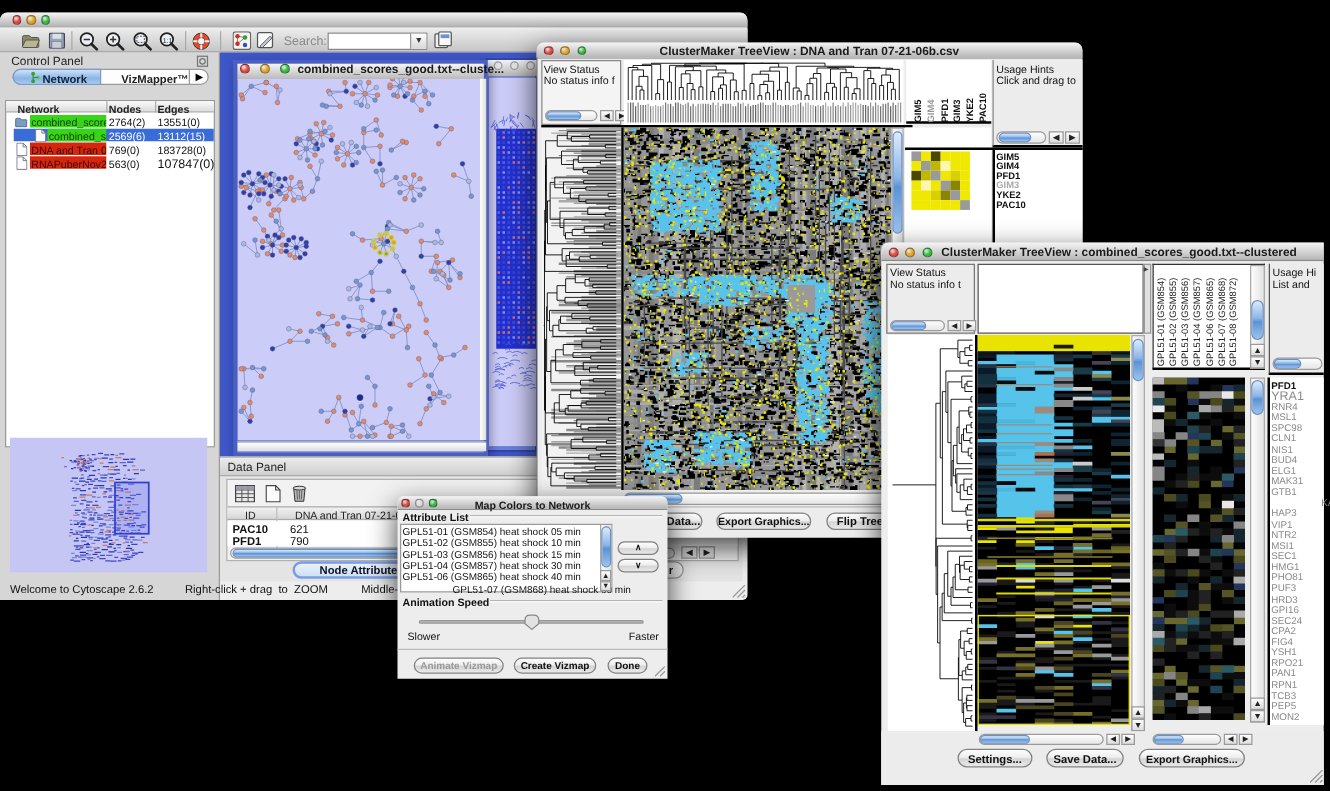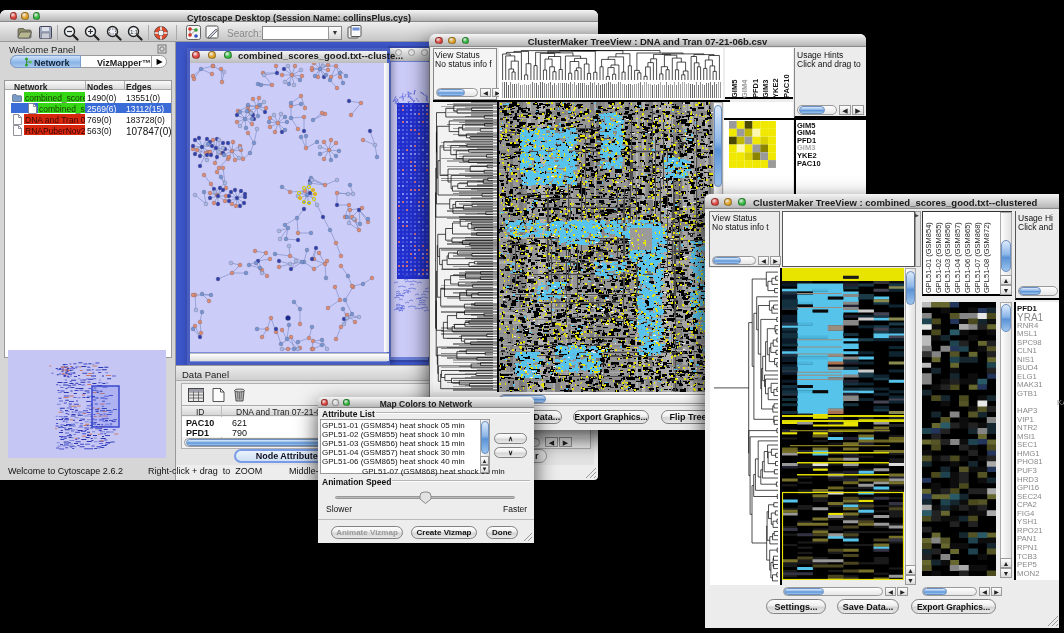--- a/index.html
+++ b/index.html
@@ -15,21 +15,20 @@
  border:1px solid #6a8fc0;border-radius:6px;}
 .arrbox{background:linear-gradient(#fefefe,#dcdcdc);border:1px solid #9a9a9a;
  text-align:center;color:#222;}
 .etch{height:2px;border-top:1px solid #b5b5b5;border-bottom:1px solid #fdfdfd;}
 </style></head><body>
 <div class="abs macwin" style="left:0;top:10px;width:598px;height:470px;border-radius:6px 6px 4px 4px;">
     <div class="abs tbar" style="left:0;top:0;width:598px;height:12px;border-radius:6px 6px 0 0;border-bottom:1px solid #8a8a8a;"></div>
     <div style="position:absolute;left:9.8px;top:2.2px;width:7.5px;height:7.5px;border-radius:50%;background:radial-gradient(circle at 35% 30%, #fff8 0%, #e0443e 55%, #e0443e 100%);border:0.5px solid rgba(0,0,0,.35);box-sizing:border-box;"></div>
     <div style="position:absolute;left:21.2px;top:2.2px;width:7.5px;height:7.5px;border-radius:50%;background:radial-gradient(circle at 35% 30%, #fff8 0%, #dfa123 55%, #dfa123 100%);border:0.5px solid rgba(0,0,0,.35);box-sizing:border-box;"></div>
     <div style="position:absolute;left:32.8px;top:2.2px;width:7.5px;height:7.5px;border-radius:50%;background:radial-gradient(circle at 35% 30%, #fff8 0%, #31b93c 55%, #31b93c 100%);border:0.5px solid rgba(0,0,0,.35);box-sizing:border-box;"></div>
-    <div class="abs ttl" style="left:0;top:2.5px;width:598px;font-size:9px;">Cytoscape Desktop (Session Name: collinsPlus.cys)</div>
     <div class="abs" style="left:0;top:13px;width:598px;height:19px;background:linear-gradient(#ececec,#c6c6c6);border-bottom:1px solid #999;"></div>
     <svg class="abs" style="left:17px;top:16px" width="15" height="13">
       <path d="M1 4 L1 11 Q1 12 2 12 L13 12 Q14 12 14 11 L14 5 Q14 4 13 4 L8 4 L6.5 2.5 L2 2.5 Q1 2.5 1 4Z" fill="#8a8a62" stroke="#555" stroke-width="0.8"></path>
       <path d="M1 11 L3.5 6 L14.5 6 L12 12 L2 12 Q1 12 1 11Z" fill="#b8b890" stroke="#555" stroke-width="0.8"></path>
     </svg>
     <svg class="abs" style="left:39px;top:16px" width="13" height="13">
       <rect x="0.5" y="0.5" width="12" height="12" rx="1" fill="#9aa4b8" stroke="#445"></rect>
       <rect x="3" y="1" width="7" height="4" fill="#dde2ea"></rect>
       <rect x="2.5" y="7" width="8" height="5.5" fill="#c8cdd8" stroke="#667" stroke-width="0.5"></rect>
     </svg>
@@ -75,21 +74,21 @@
     </svg>
     <div class="abs" style="left:227px;top:18px;font-size:10px;color:#8a8a8a;">Search:</div>
     <div class="abs" style="left:262px;top:16px;width:80px;height:14px;background:#fff;border:1px solid #888;"></div>
     <div class="abs" style="left:328px;top:17px;width:13px;height:12px;background:linear-gradient(#fdfdfd,#d8d8d8);border-left:1px solid #999;font-size:7px;text-align:center;line-height:12px;color:#333;">▼</div>
     <svg class="abs" style="left:347px;top:15px" width="15" height="14">
       <rect x="1" y="2" width="10" height="11" rx="1" fill="#f0f0f0" stroke="#555"></rect>
       <rect x="4" y="0.5" width="10" height="11" rx="1" fill="#fafafa" stroke="#555"></rect>
       <rect x="5.5" y="2.5" width="7" height="3" fill="#7090d8"></rect>
     </svg>
     <div class="abs" style="left:0;top:32px;width:176px;height:438px;background:#d6d6d6;border-right:1px solid #9a9a9a;"></div>
-    <div class="abs" style="left:9px;top:34px;font-size:9.5px;color:#222;">Welcome Panel</div>
+    <div class="abs" style="left:9px;top:34px;font-size:9.5px;color:#222;">Control Panel</div>
     <svg class="abs" style="left:157px;top:34px" width="10" height="10">
       <rect x="1" y="1" width="8" height="8" fill="none" stroke="#777"></rect>
       <circle cx="5" cy="5" r="2.2" fill="none" stroke="#777"></circle>
     </svg>
     <div class="abs" style="left:10px;top:45px;width:157px;height:13px;background:#fdfdfd;border:1px solid #9a9a9a;border-radius:7px;"></div>
     <div class="abs" style="left:10px;top:45px;width:71px;height:13px;background:linear-gradient(#cfe2f8,#8ab4e8 60%,#a9c8ee);border:1px solid #7a9cc8;border-radius:7px 0 0 7px;"></div>
     <svg class="abs" style="left:24px;top:47px" width="9" height="10">
       <circle cx="2.5" cy="2" r="1.6" fill="#3a3"></circle>
       <circle cx="2.5" cy="8" r="1.6" fill="#3a3"></circle>
       <circle cx="6.5" cy="5" r="1.6" fill="#6c6"></circle>
@@ -103,21 +102,21 @@
     <div class="abs" style="left:14px;top:71.5px;font-size:8.5px;font-weight:bold;color:#222;">Network</div>
     <div class="abs" style="left:87px;top:71.5px;font-size:8.5px;font-weight:bold;color:#222;">Nodes</div>
     <div class="abs" style="left:126px;top:71.5px;font-size:8.5px;font-weight:bold;color:#222;">Edges</div>
     <div class="abs" style="left:85px;top:71px;width:1px;height:9px;background:#aaa;"></div>
     <div class="abs" style="left:124px;top:71px;width:1px;height:9px;background:#aaa;"></div>
     <svg class="abs" style="left:12px;top:83.5px" width="10" height="8">
       <path d="M0.5 1.5 Q0.5 0.5 1.5 0.5 L4 0.5 L5 1.8 L9 1.8 Q9.5 1.8 9.5 2.5 L9.5 7 Q9.5 7.5 9 7.5 L1 7.5 Q0.5 7.5 0.5 7Z" fill="#7a9ac8" stroke="#456" stroke-width="0.6"></path>
     </svg>
     <div class="abs" style="left:24px;top:82px;width:61px;height:10px;background:#35d613;"></div>
     <div class="abs" style="left:25px;top:82.5px;font-size:8.5px;color:#1a3a00;white-space:nowrap;overflow:hidden;width:60px;">combined_scores_</div>
-    <div class="abs" style="left:87px;top:82.5px;font-size:8.5px;color:#111;">1490(0)</div>
+    <div class="abs" style="left:87px;top:82.5px;font-size:8.5px;color:#111;">2764(2)</div>
     <div class="abs" style="left:126px;top:82.5px;font-size:8.5px;color:#111;">13551(0)</div>
     <div class="abs" style="left:11px;top:93px;width:160px;height:10px;background:#3a6cd8;"></div>
     <svg class="abs" style="left:28px;top:93px" width="9" height="11">
       <path d="M0.5 0.5 H5.5 L8.5 3.5 V10.5 H0.5Z" fill="#fff" stroke="#778" stroke-width="0.8"></path>
       <path d="M5.5 0.5 V3.5 H8.5" fill="none" stroke="#778" stroke-width="0.8"></path>
     </svg>
     <div class="abs" style="left:38px;top:93px;width:47px;height:10px;background:#35d613;"></div>
     <div class="abs" style="left:39px;top:93.5px;font-size:8.5px;color:#1a3a00;white-space:nowrap;overflow:hidden;width:46px;">combined_sco</div>
     <div class="abs" style="left:87px;top:93.5px;font-size:8.5px;color:#fff;">2569(6)</div>
     <div class="abs" style="left:126px;top:93.5px;font-size:8.5px;color:#fff;">13112(15)</div>
@@ -721,21 +720,21 @@
 <div class="abs" style="left:953.1px;top:213px;width:10px;height:80px;font-size:7.5px;color:#222;writing-mode:vertical-rl;transform:rotate(180deg);white-space:nowrap;">GPL51-04 (GSM857)</div>
 <div class="abs" style="left:962.8px;top:213px;width:10px;height:80px;font-size:7.5px;color:#222;writing-mode:vertical-rl;transform:rotate(180deg);white-space:nowrap;">GPL51-06 (GSM865)</div>
 <div class="abs" style="left:972.5px;top:213px;width:10px;height:80px;font-size:7.5px;color:#222;writing-mode:vertical-rl;transform:rotate(180deg);white-space:nowrap;">GPL51-07 (GSM868)</div>
 <div class="abs" style="left:982.2px;top:213px;width:10px;height:80px;font-size:7.5px;color:#222;writing-mode:vertical-rl;transform:rotate(180deg);white-space:nowrap;">GPL51-08 (GSM872)</div>
 <div class="abs" style="left:1000px;top:212px;width:12px;height:83px;background:linear-gradient(90deg,#fdfdfd,#e2e2e2);border:1px solid #aaa;"></div>
 <div class="abs sthm" style="left:1001px;top:240px;width:10px;height:32px;"></div>
 <div class="abs arrbox" style="left:1000px;top:275px;width:12px;height:10px;font-size:7px;line-height:9px;">▲</div>
 <div class="abs arrbox" style="left:1000px;top:285px;width:12px;height:10px;font-size:7px;line-height:9px;">▼</div>
 <div class="abs" style="left:1015px;top:211px;width:44px;height:89px;background:#ececec;border-left:1px solid #555;border-bottom:2px solid #000;"></div>
 <div class="abs" style="left:1018px;top:213px;font-size:8.5px;color:#111;white-space:nowrap;">Usage Hi</div>
-<div class="abs" style="left:1018px;top:222px;font-size:8.5px;color:#111;white-space:nowrap;">Click and</div>
+<div class="abs" style="left:1018px;top:222px;font-size:8.5px;color:#111;white-space:nowrap;">List and</div>
 <div class="abs strk" style="left:1018px;top:286px;width:40px;height:10px;"></div>
 <div class="abs sthm" style="left:1019px;top:287px;width:22px;height:8px;"></div>
 <svg class="abs" style="left:710px;top:268px" width="70" height="317">
     <rect width="70" height="317" fill="#fff"></rect>
     <path d="M68.0 8.2L65.7 8.2M68.0 12.3L65.7 12.3M65.7 8.2L65.7 12.3M65.7 10.2L61.9 10.2M68.0 16.4L61.9 16.4M61.9 10.2L61.9 16.4M68.0 20.5L64.6 20.5M68.0 24.7L64.6 24.7M64.6 20.5L64.6 24.7M61.9 13.3L57.9 13.3M64.6 22.6L57.9 22.6M57.9 13.3L57.9 22.6M68.0 4.1L56.3 4.1M57.9 18.0L56.3 18.0M56.3 4.1L56.3 18.0M68.0 37.0L63.6 37.0M68.0 41.1L63.6 41.1M63.6 37.0L63.6 41.1M63.6 39.1L61.9 39.1M68.0 45.2L61.9 45.2M61.9 39.1L61.9 45.2M68.0 32.9L59.4 32.9M61.9 42.2L59.4 42.2M59.4 32.9L59.4 42.2M68.0 49.4L66.8 49.4M68.0 53.5L66.8 53.5M66.8 49.4L66.8 53.5M68.0 61.7L65.9 61.7M68.0 65.8L65.9 65.8M65.9 61.7L65.9 65.8M68.0 57.6L65.0 57.6M65.9 63.8L65.0 63.8M65.0 57.6L65.0 63.8M68.0 70.0L66.9 70.0M68.0 74.1L66.9 74.1M66.9 70.0L66.9 74.1M66.9 72.0L63.2 72.0M68.0 78.2L63.2 78.2M63.2 72.0L63.2 78.2M68.0 82.3L66.0 82.3M68.0 86.4L66.0 86.4M66.0 82.3L66.0 86.4M63.2 75.1L60.8 75.1M66.0 84.4L60.8 84.4M60.8 75.1L60.8 84.4M68.0 94.7L66.8 94.7M68.0 98.8L66.8 98.8M66.8 94.7L66.8 98.8M68.0 90.5L64.6 90.5M66.8 96.7L64.6 96.7M64.6 90.5L64.6 96.7M60.8 79.7L59.3 79.7M64.6 93.6L59.3 93.6M59.3 79.7L59.3 93.6M65.0 60.7L57.3 60.7M59.3 86.7L57.3 86.7M57.3 60.7L57.3 86.7M57.3 73.7L55.6 73.7M68.0 102.9L55.6 102.9M55.6 73.7L55.6 102.9M68.0 119.4L66.9 119.4M68.0 123.5L66.9 123.5M66.9 119.4L66.9 123.5M66.9 121.4L63.9 121.4M68.0 127.6L63.9 127.6M63.9 121.4L63.9 127.6M68.0 115.3L61.1 115.3M63.9 124.5L61.1 124.5M61.1 115.3L61.1 124.5M61.1 119.9L58.2 119.9M68.0 131.7L58.2 131.7M58.2 119.9L58.2 131.7M68.0 111.1L55.5 111.1M58.2 125.8L55.5 125.8M55.5 111.1L55.5 125.8M68.0 107.0L54.5 107.0M55.5 118.5L54.5 118.5M54.5 107.0L54.5 118.5M55.6 88.3L52.7 88.3M54.5 112.7L52.7 112.7M52.7 88.3L52.7 112.7M68.0 135.8L64.0 135.8M68.0 140.0L64.0 140.0M64.0 135.8L64.0 140.0M64.0 137.9L62.8 137.9M68.0 144.1L62.8 144.1M62.8 137.9L62.8 144.1M52.7 100.5L51.6 100.5M62.8 141.0L51.6 141.0M51.6 100.5L51.6 141.0M66.8 51.4L50.8 51.4M51.6 120.8L50.8 120.8M50.8 51.4L50.8 120.8M59.4 37.5L48.3 37.5M50.8 86.1L48.3 86.1M48.3 37.5L48.3 86.1M68.0 28.8L46.7 28.8M48.3 61.8L46.7 61.8M46.7 28.8L46.7 61.8M68.0 152.3L64.2 152.3M68.0 156.4L64.2 156.4M64.2 152.3L64.2 156.4M68.0 148.2L63.8 148.2M64.2 154.4L63.8 154.4M63.8 148.2L63.8 154.4M46.7 45.3L43.9 45.3M63.8 151.3L43.9 151.3M43.9 45.3L43.9 151.3M56.3 11.0L42.2 11.0M43.9 98.3L42.2 98.3M42.2 11.0L42.2 98.3M68.0 160.6L66.9 160.6M68.0 164.7L66.9 164.7M66.9 160.6L66.9 164.7M68.0 185.3L65.6 185.3M68.0 189.4L65.6 189.4M65.6 185.3L65.6 189.4M68.0 181.2L61.4 181.2M65.6 187.3L61.4 187.3M61.4 181.2L61.4 187.3M68.0 193.5L65.5 193.5M68.0 197.6L65.5 197.6M65.5 193.5L65.5 197.6M61.4 184.2L58.1 184.2M65.5 195.6L58.1 195.6M58.1 184.2L58.1 195.6M68.0 177.0L57.6 177.0M58.1 189.9L57.6 189.9M57.6 177.0L57.6 189.9M68.0 201.7L64.4 201.7M68.0 205.9L64.4 205.9M64.4 201.7L64.4 205.9M57.6 183.5L54.2 183.5M64.4 203.8L54.2 203.8M54.2 183.5L54.2 203.8M54.2 193.6L52.4 193.6M68.0 210.0L52.4 210.0M52.4 193.6L52.4 210.0M68.0 214.1L66.4 214.1M68.0 218.2L66.4 218.2M66.4 214.1L66.4 218.2M52.4 201.8L50.8 201.8M66.4 216.2L50.8 216.2M50.8 201.8L50.8 216.2M68.0 172.9L48.2 172.9M50.8 209.0L48.2 209.0M48.2 172.9L48.2 209.0M48.2 190.9L45.4 190.9M68.0 222.3L45.4 222.3M45.4 190.9L45.4 222.3M68.0 226.5L67.3 226.5M68.0 230.6L67.3 230.6M67.3 226.5L67.3 230.6M45.4 206.6L43.7 206.6M67.3 228.5L43.7 228.5M43.7 206.6L43.7 228.5M68.0 234.7L63.8 234.7M68.0 238.8L63.8 238.8M63.8 234.7L63.8 238.8M68.0 242.9L65.3 242.9M68.0 247.0L65.3 247.0M65.3 242.9L65.3 247.0M68.0 251.2L67.0 251.2M68.0 255.3L67.0 255.3M67.0 251.2L67.0 255.3M67.0 253.2L63.0 253.2M68.0 259.4L63.0 259.4M63.0 253.2L63.0 259.4M65.3 245.0L61.3 245.0M63.0 256.3L61.3 256.3M61.3 245.0L61.3 256.3M63.8 236.8L58.5 236.8M61.3 250.6L58.5 250.6M58.5 236.8L58.5 250.6M68.0 263.5L64.2 263.5M68.0 267.6L64.2 267.6M64.2 263.5L64.2 267.6M64.2 265.6L62.6 265.6M68.0 271.8L62.6 271.8M62.6 265.6L62.6 271.8M62.6 268.7L59.8 268.7M68.0 275.9L59.8 275.9M59.8 268.7L59.8 275.9M58.5 243.7L57.1 243.7M59.8 272.3L57.1 272.3M57.1 243.7L57.1 272.3M68.0 280.0L67.2 280.0M68.0 284.1L67.2 284.1M67.2 280.0L67.2 284.1M68.0 288.2L63.5 288.2M68.0 292.3L63.5 292.3M63.5 288.2L63.5 292.3M68.0 296.5L63.6 296.5M68.0 300.6L63.6 300.6M63.6 296.5L63.6 300.6M63.5 290.3L63.1 290.3M63.6 298.5L63.1 298.5M63.1 290.3L63.1 298.5M68.0 304.7L66.8 304.7M68.0 308.8L66.8 308.8M66.8 304.7L66.8 308.8M66.8 306.8L62.5 306.8M68.0 312.9L62.5 312.9M62.5 306.8L62.5 312.9M63.1 294.4L60.9 294.4M62.5 309.9L60.9 309.9M60.9 294.4L60.9 309.9M67.2 282.1L59.7 282.1M60.9 302.1L59.7 302.1M59.7 282.1L59.7 302.1M57.1 258.0L56.7 258.0M59.7 292.1L56.7 292.1M56.7 258.0L56.7 292.1M43.7 217.6L42.0 217.6M56.7 275.0L42.0 275.0M42.0 217.6L42.0 275.0M68.0 168.8L40.1 168.8M42.0 246.3L40.1 246.3M40.1 168.8L40.1 246.3M66.9 162.6L38.9 162.6M40.1 207.6L38.9 207.6M38.9 162.6L38.9 207.6M42.2 54.6L38.7 54.6M38.9 185.1L38.7 185.1M38.7 54.6L38.7 185.1M38.7 119.9L4.0 119.9" stroke="#000" stroke-width="0.7" fill="none"></path>
   </svg>
 <div class="abs" style="left:780px;top:268px;width:2px;height:317px;background:#000;"></div>
 <svg class="abs" style="left:782px;top:268px" width="122" height="312">
     <rect width="122" height="312" fill="#000"></rect>
     <path fill="#e8e400" d="M0.0 0.0h15.7v3.0h-15.7zM15.2 0.0h15.7v3.0h-15.7zM30.5 0.0h15.7v3.0h-15.7zM45.8 0.0h15.7v3.0h-15.7zM61.0 0.0h15.7v3.0h-15.7zM76.2 0.0h15.7v3.0h-15.7zM91.5 0.0h15.7v3.0h-15.7zM106.8 0.0h15.7v3.0h-15.7zM0.0 2.6h15.7v3.0h-15.7zM15.2 2.6h15.7v3.0h-15.7zM30.5 2.6h15.7v3.0h-15.7zM45.8 2.6h15.7v3.0h-15.7zM61.0 2.6h15.7v3.0h-15.7zM76.2 2.6h15.7v3.0h-15.7zM91.5 2.6h15.7v3.0h-15.7zM106.8 2.6h15.7v3.0h-15.7zM0.0 5.2h15.7v3.0h-15.7zM15.2 5.2h15.7v3.0h-15.7zM30.5 5.2h15.7v3.0h-15.7zM45.8 5.2h15.7v3.0h-15.7zM61.0 5.2h15.7v3.0h-15.7zM76.2 5.2h15.7v3.0h-15.7zM91.5 5.2h15.7v3.0h-15.7zM106.8 5.2h15.7v3.0h-15.7zM0.0 7.8h15.7v3.0h-15.7zM15.2 7.8h15.7v3.0h-15.7zM30.5 7.8h15.7v3.0h-15.7zM45.8 7.8h15.7v3.0h-15.7zM76.2 7.8h15.7v3.0h-15.7zM91.5 7.8h15.7v3.0h-15.7zM106.8 7.8h15.7v3.0h-15.7zM0.0 10.4h15.7v3.0h-15.7zM15.2 10.4h15.7v3.0h-15.7zM30.5 10.4h15.7v3.0h-15.7zM45.8 10.4h15.7v3.0h-15.7zM61.0 10.4h15.7v3.0h-15.7zM76.2 10.4h15.7v3.0h-15.7zM91.5 10.4h15.7v3.0h-15.7zM106.8 10.4h15.7v3.0h-15.7zM30.5 145.6h15.7v3.0h-15.7zM30.5 148.2h15.7v3.0h-15.7zM76.2 150.8h15.7v3.0h-15.7zM91.5 150.8h15.7v3.0h-15.7zM106.8 150.8h15.7v3.0h-15.7zM0.0 153.4h15.7v3.0h-15.7zM61.0 153.4h15.7v3.0h-15.7zM30.5 156.0h15.7v3.0h-15.7zM45.8 156.0h15.7v3.0h-15.7zM61.0 156.0h15.7v3.0h-15.7zM45.8 161.2h15.7v3.0h-15.7zM61.0 161.2h15.7v3.0h-15.7zM0.0 163.8h15.7v3.0h-15.7zM30.5 163.8h15.7v3.0h-15.7zM30.5 200.2h15.7v3.0h-15.7zM76.2 231.4h15.7v3.0h-15.7zM45.8 244.4h15.7v3.0h-15.7z"></path>

